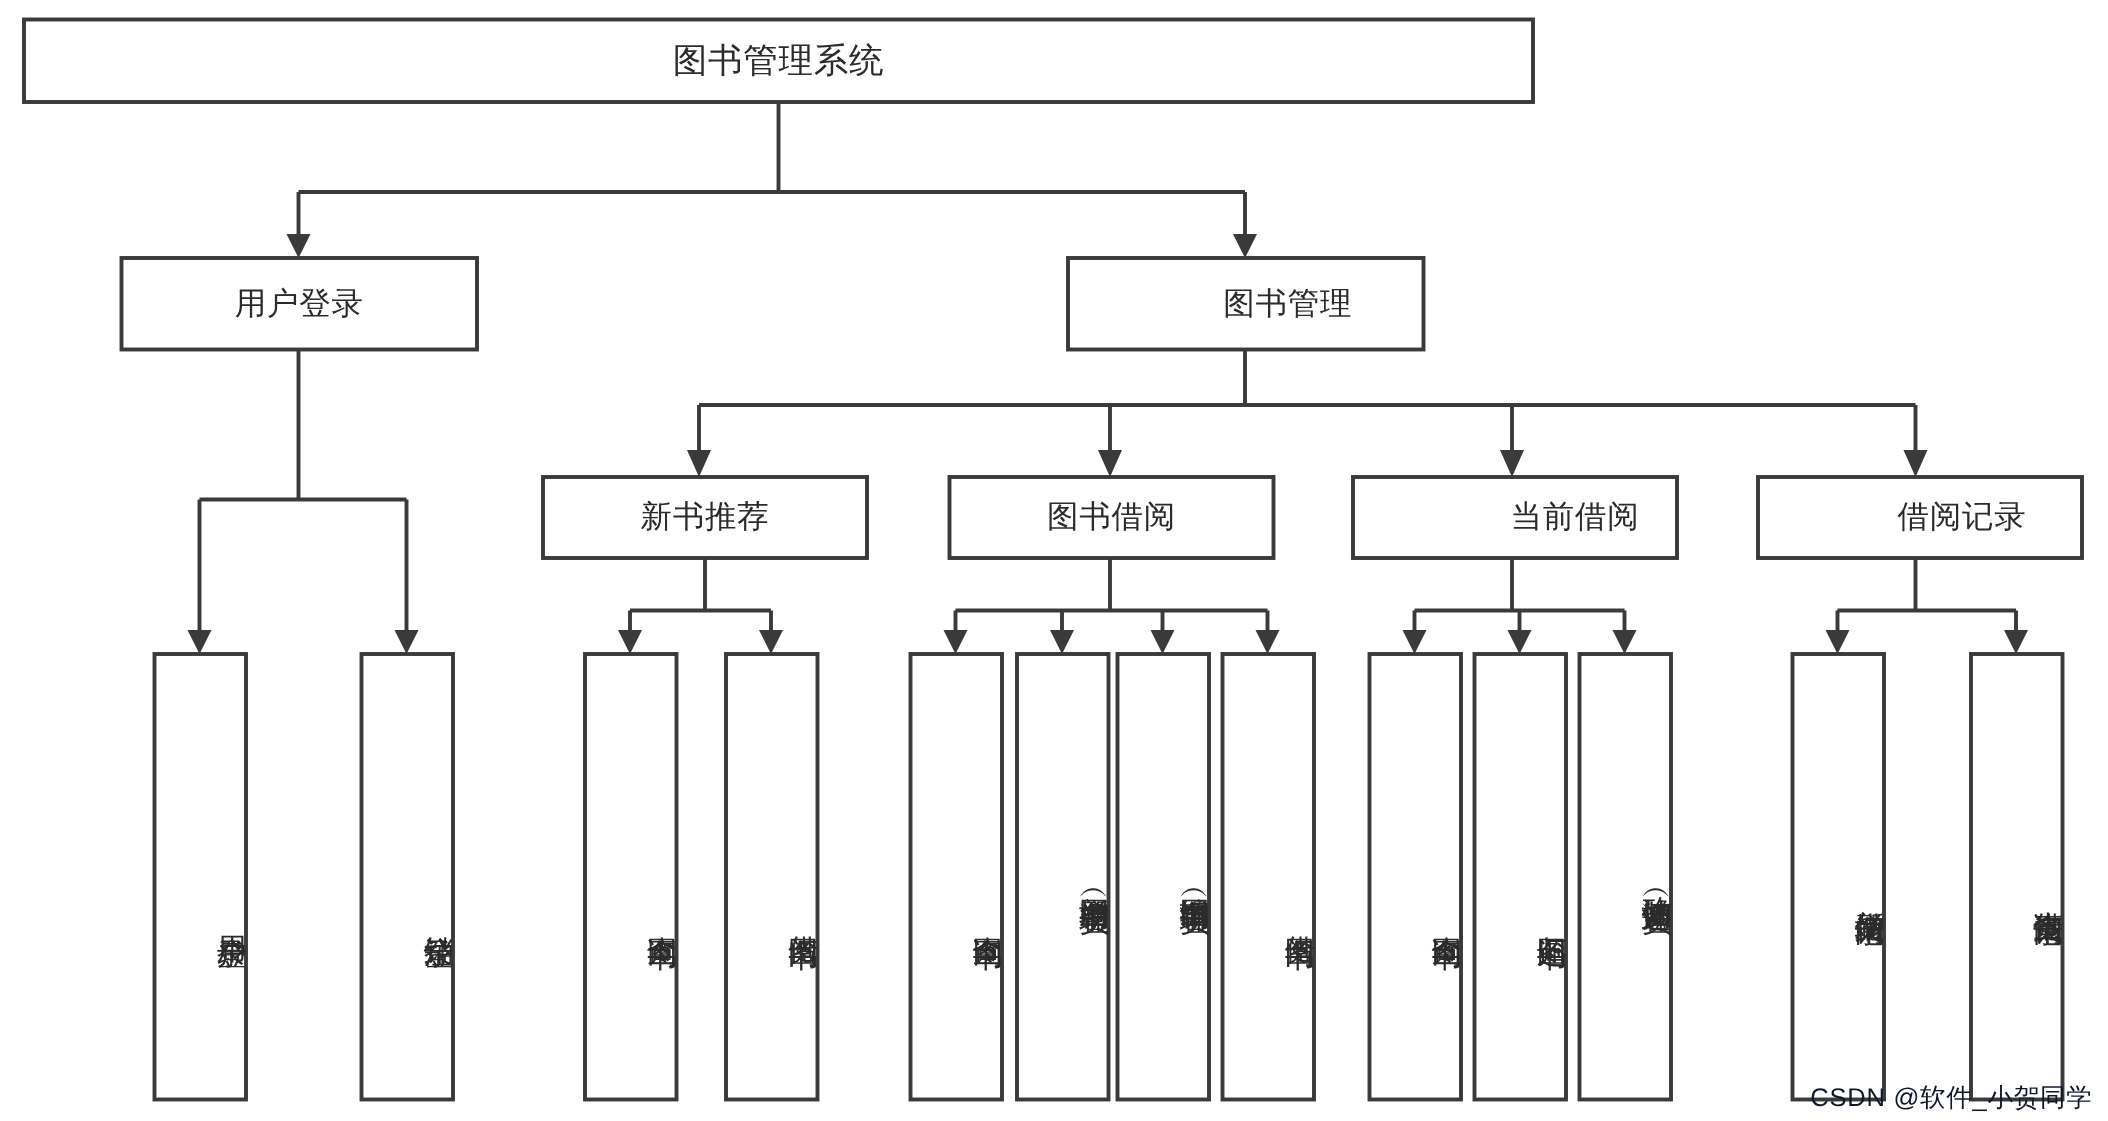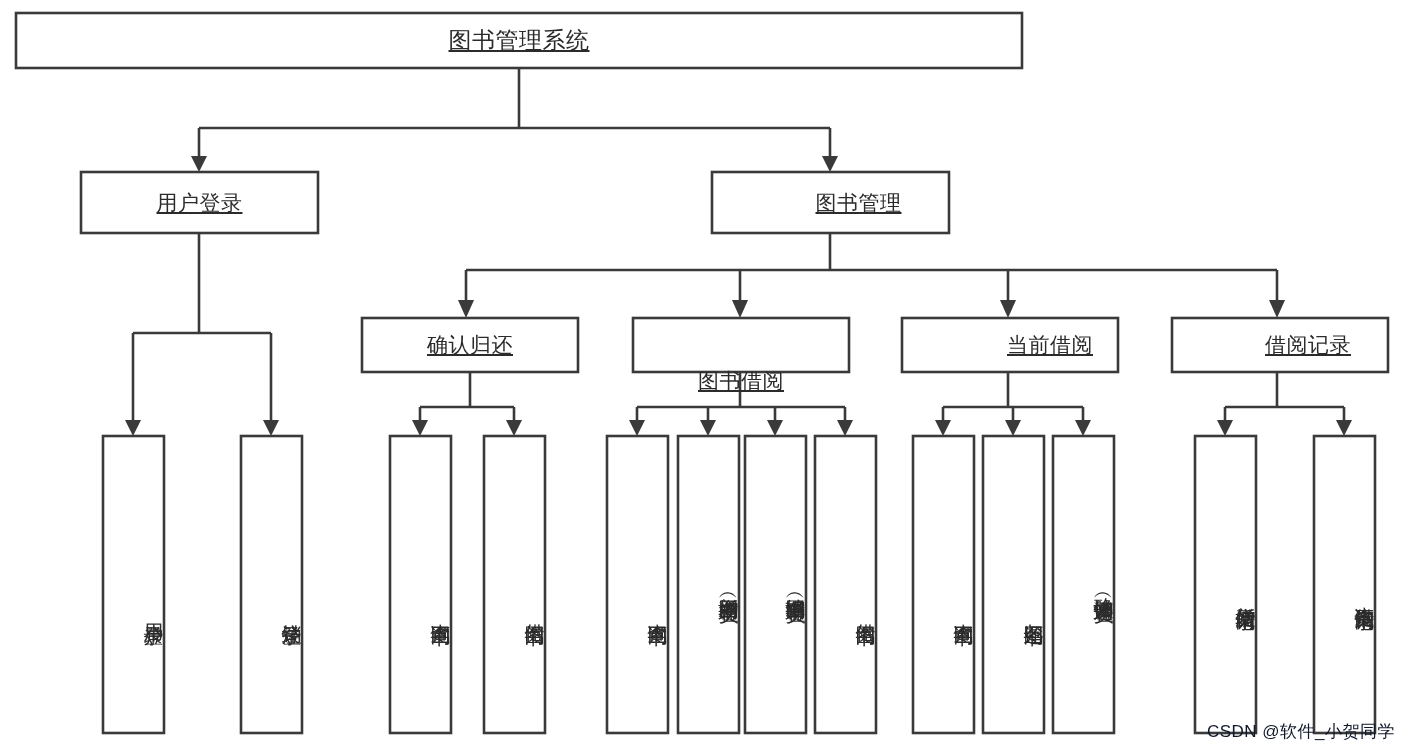--- a/index.html
+++ b/index.html
@@ -42,21 +42,20 @@
     position: absolute;
     display: flex;
     align-items: center;
     justify-content: center;
     color: #2b2b2b;
     font-size: 21px;
     line-height: 1.2;
     letter-spacing: 0.5px;
     white-space: nowrap;
     pointer-events: none;
-    text-decoration: underline;
   }
   .node-label-v {
     position: absolute;
     display: flex;
     align-items: flex-start;
     justify-content: center;
     color: #2b2b2b;
     font-size: 20px;
     line-height: 1.08;
     writing-mode: vertical-rl;
@@ -171,22 +170,22 @@
 
     <rect class="node-box" x="1195" y="436" width="61" height="297"></rect>
     <rect class="node-box" x="1314" y="436" width="61" height="297"></rect>
   </svg>
 
   <div class="node-label-h" style="left:16px; top:13px; width:1006px; height:55px; font-size:23px;">图书管理系统</div>
 
   <div class="node-label-h" style="left:81px; top:172px; width:237px; height:61px;">用户登录</div>
   <div class="node-label-h" style="left:712px; top:172px; width:237px; height:61px;padding-left:28px;">图书管理</div>
 
-  <div class="node-label-h" style="left:362px; top:318px; width:216px; height:54px;">确认归还</div>
-  <div class="node-label-h" style="left:633px; top:318px; width:216px; height:54px;margin-top:36px;">图书借阅</div>
+  <div class="node-label-h" style="left:362px; top:318px; width:216px; height:54px;">新书推荐</div>
+  <div class="node-label-h" style="left:633px; top:318px; width:216px; height:54px;">图书借阅</div>
   <div class="node-label-h" style="left:902px; top:318px; width:216px; height:54px;padding-left:40px;">当前借阅</div>
   <div class="node-label-h" style="left:1172px; top:318px; width:216px; height:54px;margin-left:28px;">借阅记录</div>
 
   <div class="node-label-v" style="left:103px; top:495px; width:61px; height:230px;">用户登录</div>
   <div class="node-label-v" style="left:241px; top:495px; width:61px; height:230px;">注销登录</div>
 
   <div class="node-label-v" style="left:390px; top:495px; width:61px; height:230px;">查询图书</div>
   <div class="node-label-v" style="left:484px; top:495px; width:61px; height:230px;">借阅图书</div>
 
   <div class="node-label-v" style="left:607px; top:495px; width:61px; height:230px;">查询图书</div>

